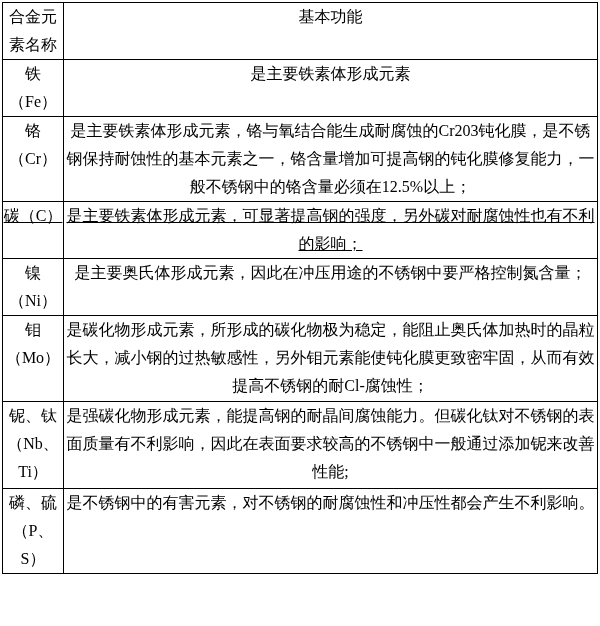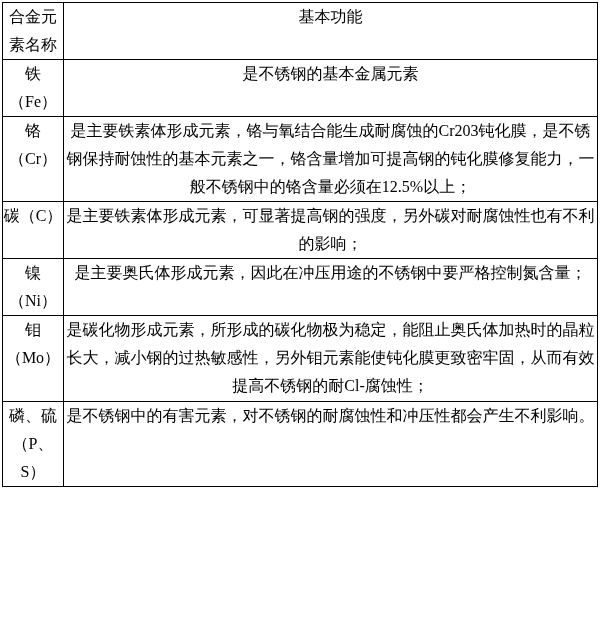--- a/index.html
+++ b/index.html
@@ -39,21 +39,21 @@
     padding: 0;
   }
   td.c2, th.c2 {
     text-align: center;
     padding: 0 2px;
     margin-top: 27px;
   }
   tr.r-header   { height: 54px; }
   tr.r-fe       { height: 54px; }
   tr.r-cr       { height: 85px; }
-  tr.r-c        { height: 57px; }
+  tr.r-c        { height: 57px; text-decoration: underline; }
   tr.r-ni       { height: 57px; }
   tr.r-mo       { height: 86px; }
   tr.r-nbti     { height: 87px; }
   tr.r-n        { height: 56px; }
   tr.r-ps       { height: 82px; }
 </style>
 </head>
 <body>
 
 <div class="table-wrap">
@@ -64,41 +64,47 @@
     </colgroup>
     <tbody>
       <tr class="r-header">
         <th class="c1">合金元
 素名称</th>
         <th class="c2">基本功能</th>
       </tr>
       <tr class="r-fe">
         <td class="c1">铁
 （Fe）</td>
-        <td class="c2">是不锈钢的基本金属元素</td>
+        <td class="c2">是主要铁素体形成元素</td>
       </tr>
       <tr class="r-cr">
         <td class="c1">铬
 （Cr）</td>
         <td class="c2">是主要铁素体形成元素，铬与氧结合能生成耐腐蚀的Cr203钝化膜，是不锈钢保持耐蚀性的基本元素之一，铬含量增加可提高钢的钝化膜修复能力，一般不锈钢中的铬含量必须在12.5%以上；</td>
       </tr>
       <tr class="r-c">
         <td class="c1">碳（C）</td>
         <td class="c2">是主要铁素体形成元素，可显著提高钢的强度，另外碳对耐腐蚀性也有不利的影响；</td>
       </tr>
       <tr class="r-ni">
         <td class="c1">镍
 （Ni）</td>
         <td class="c2">是主要奥氏体形成元素，因此在冲压用途的不锈钢中要严格控制氮含量；</td>
       </tr>
       <tr class="r-mo">
         <td class="c1">钼
 （Mo）</td>
         <td class="c2">是碳化物形成元素，所形成的碳化物极为稳定，能阻止奥氏体加热时的晶粒长大，减小钢的过热敏感性，另外钼元素能使钝化膜更致密牢固，从而有效提高不锈钢的耐Cl-腐蚀性；</td>
       </tr>
+      <tr class="r-nbti">
+        <td class="c1">铌、钛
+（Nb、
+Ti）</td>
+        <td class="c2">是强碳化物形成元素，能提高钢的耐晶间腐蚀能力。但碳化钛对不锈钢的表面质量有不利影响，因此在表面要求较高的不锈钢中一般通过添加铌来改善性能;</td>
+      </tr>
       <tr class="r-ps">
         <td class="c1">磷、硫
 （P、
 S）</td>
         <td class="c2">是不锈钢中的有害元素，对不锈钢的耐腐蚀性和冲压性都会产生不利影响。</td>
       </tr>
     </tbody>
   </table>
 </div>
 

